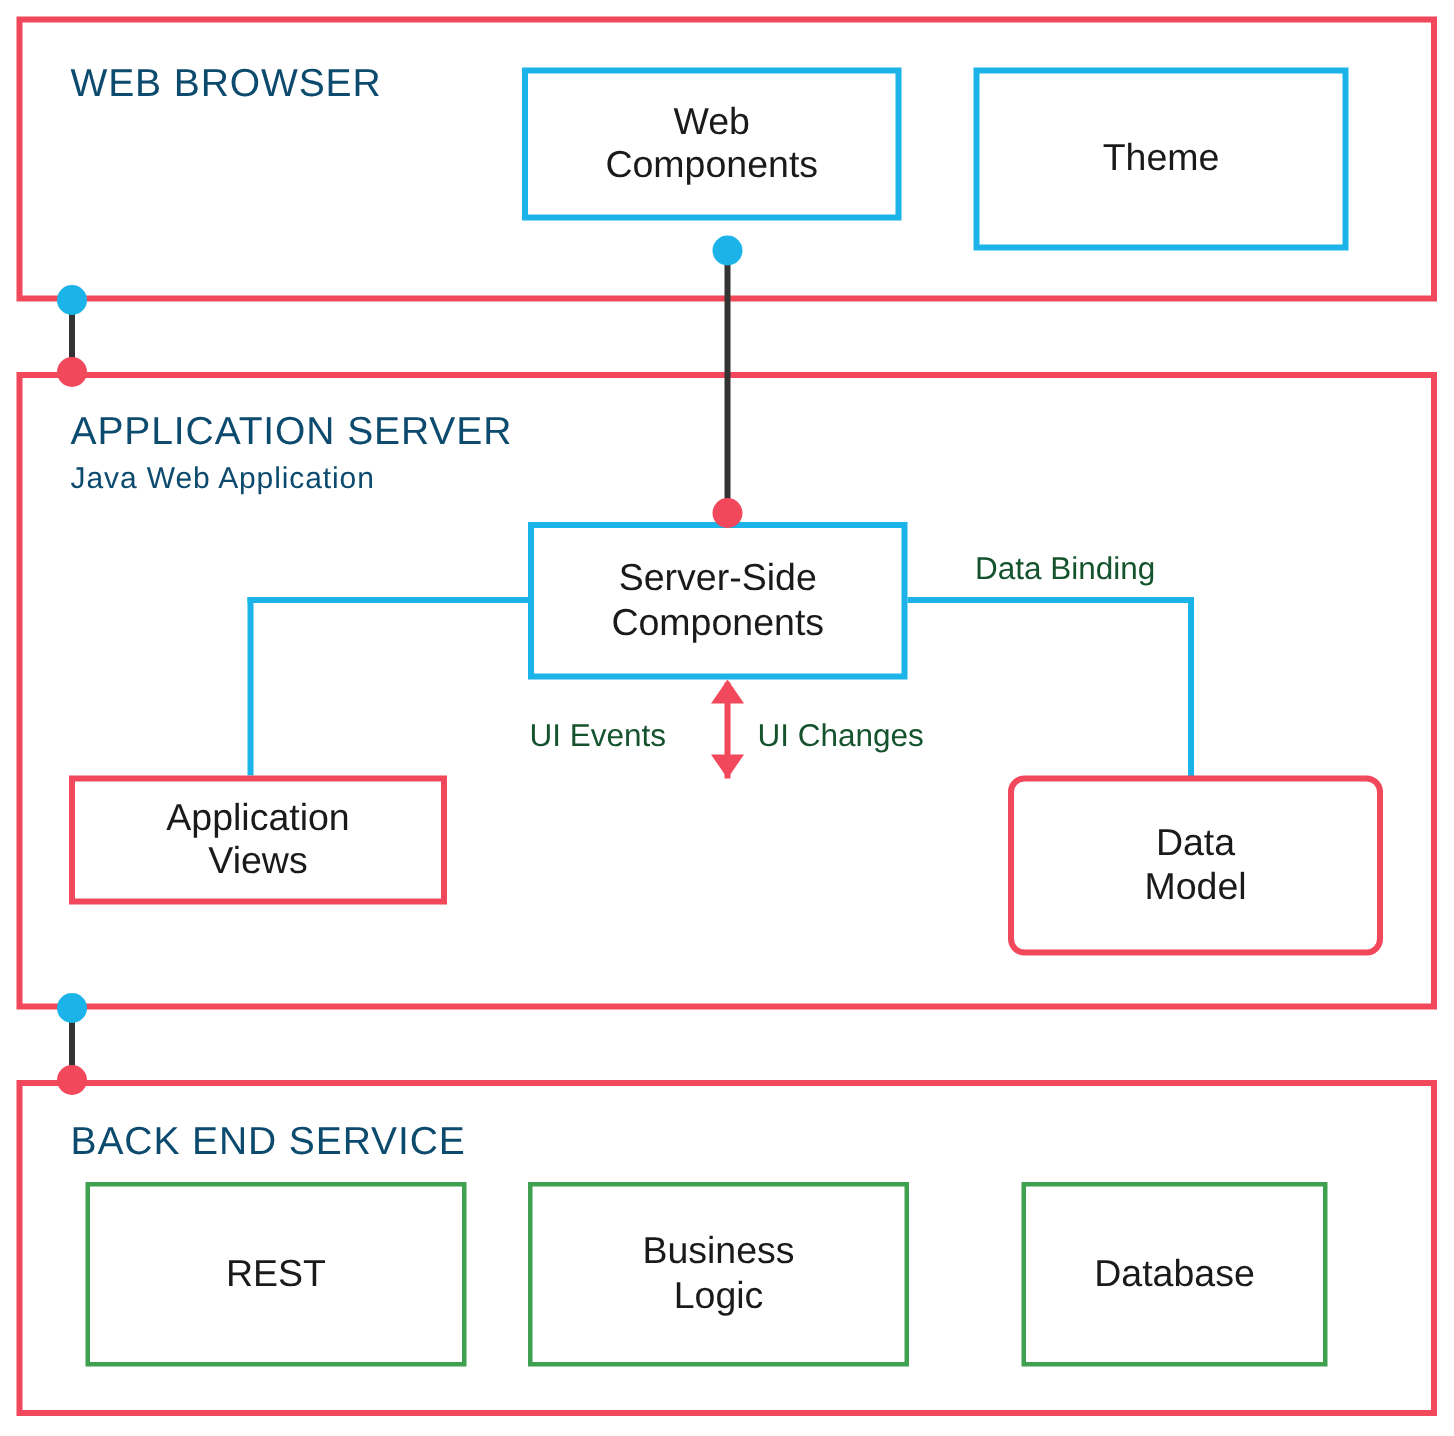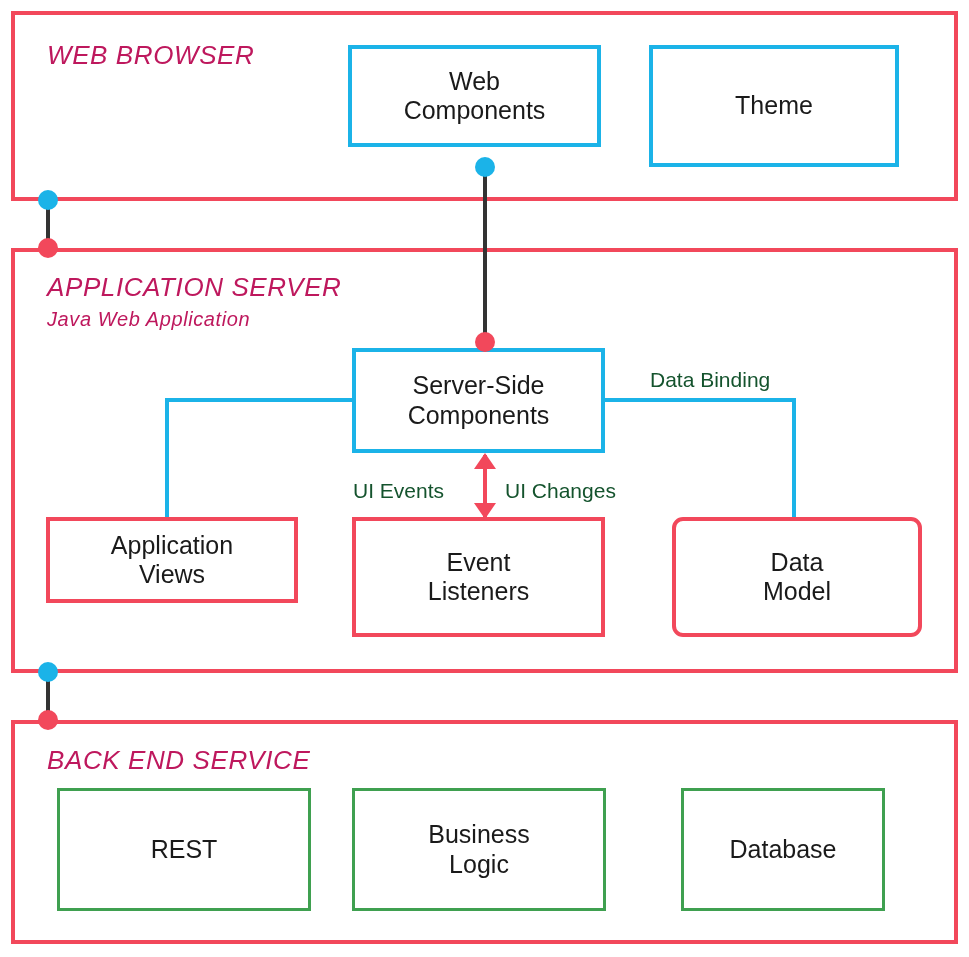--- a/index.html
+++ b/index.html
@@ -27,25 +27,24 @@
     border: 4px solid #f2485b;
     background: transparent;
   }
   #panel-browser   { left: 11px; top: 11px;  width: 947px; height: 190px; }
   #panel-appserver { left: 11px; top: 248px; width: 947px; height: 425px; }
   #panel-backend   { left: 11px; top: 720px; width: 947px; height: 224px; }
 
   
   .tier-title {
     position: absolute;
-    color: #be185d;
+    color: #0c4a6e;
     font-weight: 400;
     letter-spacing: 0.6px;
     white-space: nowrap;
-    font-style: italic;
   }
   .tier-title.main {
     font-size: 26px;
   }
   .tier-title.sub {
     font-size: 20px;
   }
   #title-browser   { left: 47px; top: 40px;  }
   #title-appserver { left: 47px; top: 272px; }
   #subtitle-appserver { left: 47px; top: 308px; }
@@ -192,24 +191,20 @@
   </div>
 
   <div class="node blue" id="node-server-side">
     <span data-bind="tiers.1.nodes.0.label">Server-Side
 Components</span>
   </div>
   <div class="node red" id="node-application-views">
     <span data-bind="tiers.1.nodes.1.label">Application
 Views</span>
   </div>
-  <div class="node red" id="node-event-listeners">
-    <span data-bind="tiers.1.nodes.2.label">Event
-Listeners</span>
-  </div>
   <div class="node red" id="node-data-model">
     <span data-bind="tiers.1.nodes.3.label">Data
 Model</span>
   </div>
 
   <div class="node green" id="node-rest">
     <span data-bind="tiers.2.nodes.0.label">REST</span>
   </div>
   <div class="node green" id="node-business-logic">
     <span data-bind="tiers.2.nodes.1.label">Business

